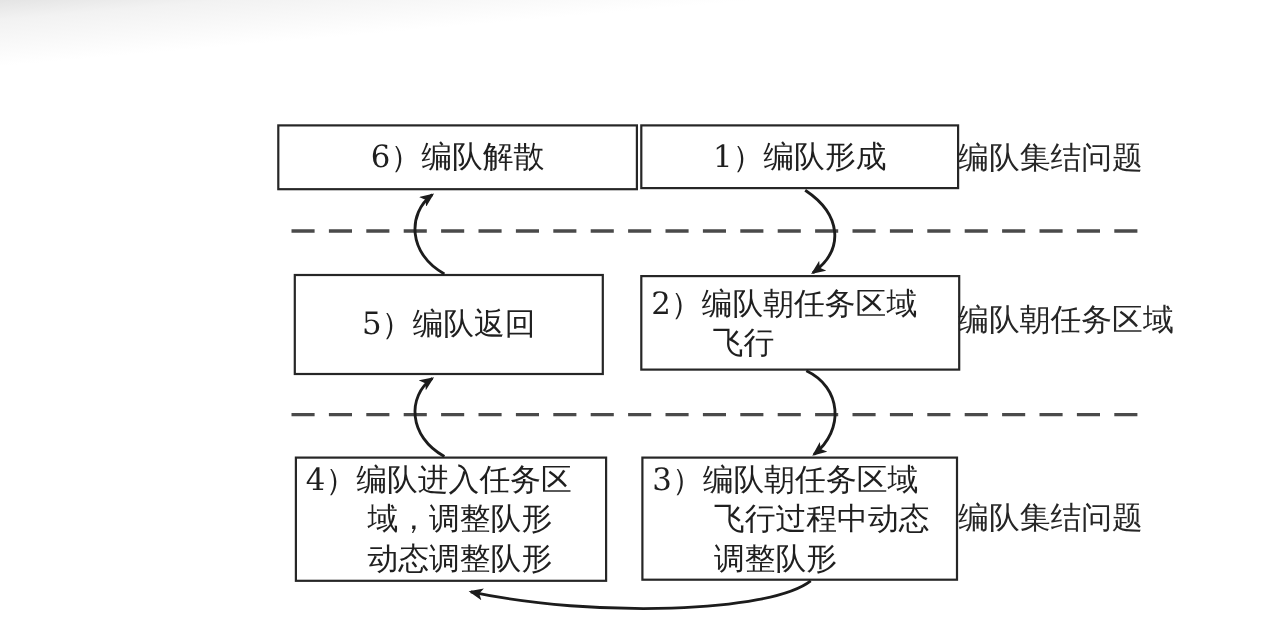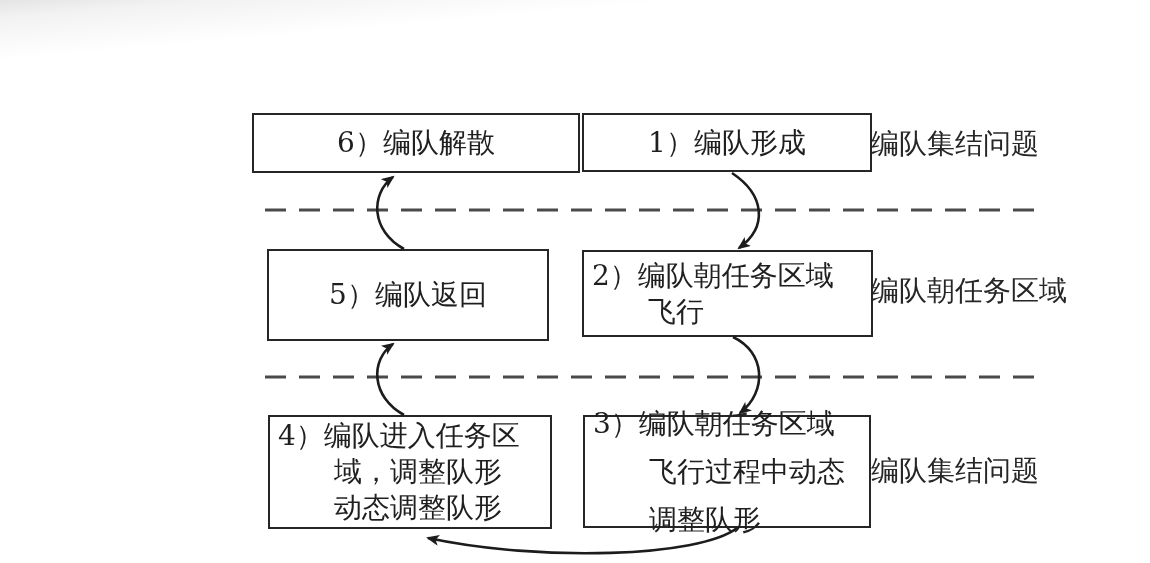--- a/index.html
+++ b/index.html
@@ -40,21 +40,21 @@
   .fbox.center { align-items: center; text-align: center; }
   .fbox.leftal { padding-left: 8px; padding-right: 16px; }
   .fbox .ln { display: block; white-space: nowrap; }
   .fbox .ln.cont { padding-left: 2.0em; }
 
   #box6 { left: 252px; top: 113px; width: 328px; height: 60px; }
   #box1 { left: 582px; top: 113px; width: 290px; height: 59px; }
   #box5 { left: 267px; top: 249px; width: 282px; height: 92px; }
   #box2 { left: 582px; top: 250px; width: 291px; height: 87px; }
   #box4 { left: 268px; top: 415px; width: 284px; height: 114px; }
-  #box3 { left: 583px; top: 415px; width: 288px; height: 113px; gap: 12px; }
+  #box3 { left: 583px; top: 415px; width: 288px; height: 113px; }
 
   
   .stage-label {
     position: absolute;
     left: 871px;
     height: 32px;
     line-height: 32px;
     font-size: 28px;
     color: #262626;
     white-space: nowrap;

